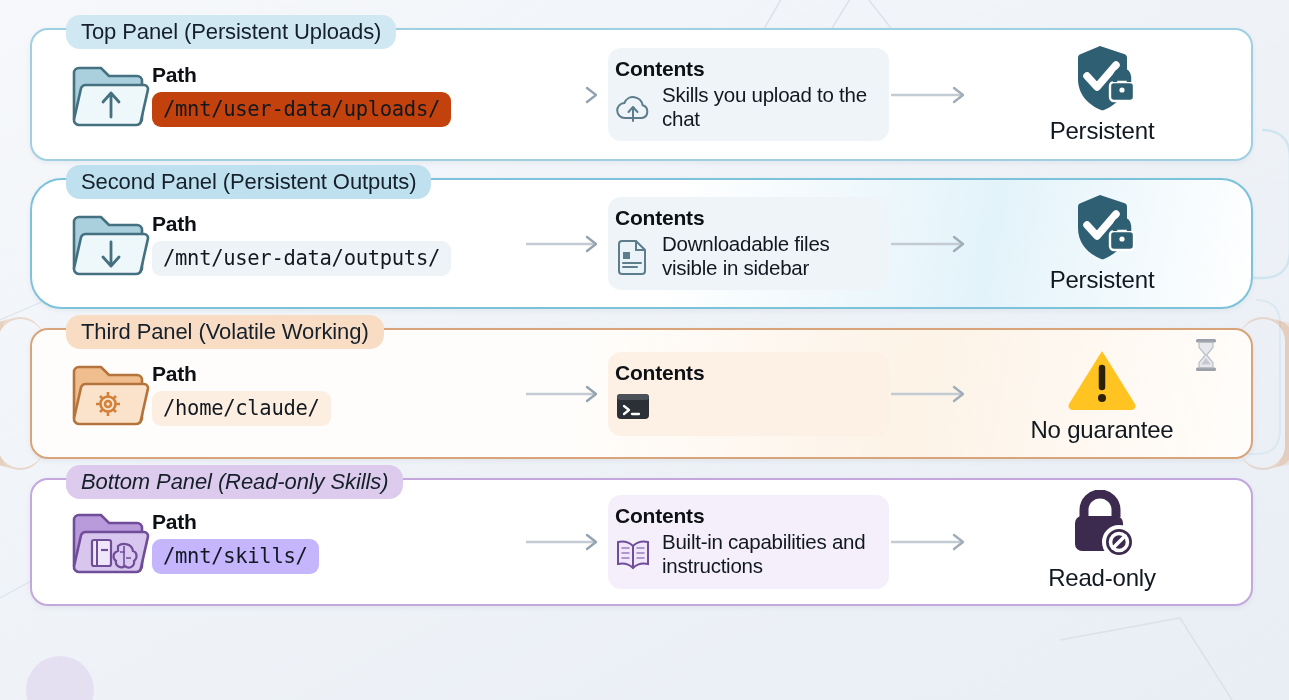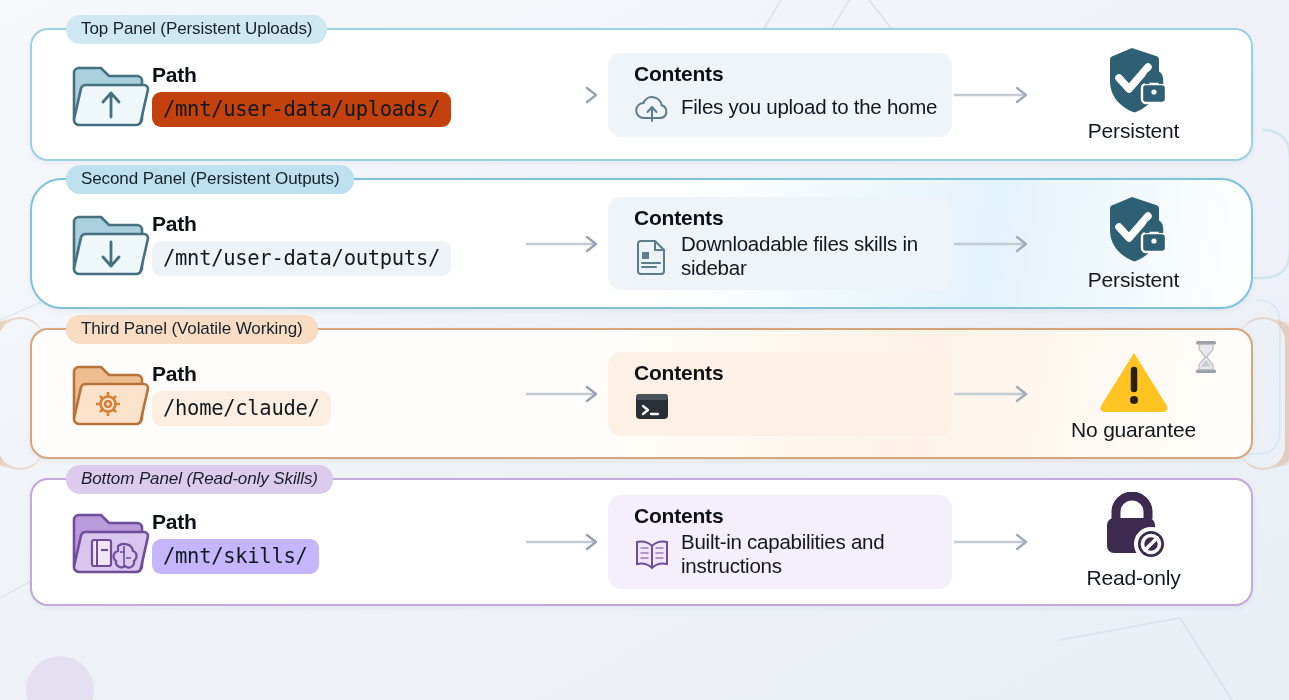--- a/index.html
+++ b/index.html
@@ -82,21 +82,21 @@
                 18px 0 0 -4px rgba(216,150,100,.16);
   }
 
   
   .panel-badge {
     position: absolute;
     top: -15px;
     left: 34px;
     padding: 4px 15px 5px 15px;
     border-radius: 14px;
-    font-size: 17px;
+    font-size: 22px;
     line-height: 1.15;
     color: #16202b;
     white-space: nowrap;
     letter-spacing: -0.1px;
   }
   .p1 .panel-badge { background: #cfe8f2; }
   .p2 .panel-badge { background: #bfe1ef; }
   .p3 .panel-badge { background: #f8ddc4; }
   .p4 .panel-badge { background: #ddcbee; font-style: italic; }
 
@@ -132,23 +132,23 @@
   .p3 .code-chip { background:#fcefe1; }
   .p4 .code-chip { background:#c4b5fd; }
 
   
   .arrow { flex: 0 0 auto; width: 84px; height: 22px; }
   .arrow.a2 { width: 86px; }
 
   
   .cell-contents {
     flex: 0 0 auto;
-    width: 344px;
+    width: 281px;
     border-radius: 13px;
-    padding: 9px 14px 11px 26px;
+    padding: 9px 14px 11px 7px;
     position: relative;
   }
   .p1 .cell-contents { background:#eef4f8; }
   .p2 .cell-contents { background:#eef4f8; }
   .p3 .cell-contents { background:#fdf1e5; }
   .p4 .cell-contents { background:#f5effb; }
 
   .cell-contents .lbl { margin-bottom: 2px; }
   .contents-row { display: flex; align-items: center; gap: 11px; }
   .contents-ico { flex: 0 0 auto; width: 36px; height: 38px; }
@@ -165,21 +165,21 @@
     display: flex;
     flex-direction: column;
     align-items: center;
     justify-content: center;
     gap: 2px;
     position: relative;
     padding-bottom: 2px;
   }
   .status-ico { width: 80px; height: 72px; }
   .status-txt {
-    font-size: 21px;
+    font-size: 24px;
     color: #111820;
     letter-spacing: -0.2px;
     white-space: nowrap;
   }
   .hourglass {
     position: absolute;
     right: 8px;
     top: -5px;
     width: 30px;
     height: 36px;
@@ -241,21 +241,21 @@
       <path d="M63 4l9 7-9 7" stroke="#95a3b0" stroke-width="2.4" fill="none" stroke-linecap="round" stroke-linejoin="round"></path>
     </svg>
 
     <div class="cell-contents">
       <div class="lbl">Contents</div>
       <div class="contents-row">
         <svg class="contents-ico" viewBox="0 0 36 38">
           <path d="M10 30a7.5 7.5 0 0 1-.6-15 9.5 9.5 0 0 1 18.2 2.2A6.6 6.6 0 0 1 27 30z" fill="none" stroke="#5d7d8c" stroke-width="2"></path>
           <path d="M18 33V20M18 19l-4.5 5M18 19l4.5 5" fill="none" stroke="#5d7d8c" stroke-width="2" stroke-linecap="round"></path>
         </svg>
-        <div class="contents-txt">Files you upload to the home</div>
+        <div class="contents-txt">Skills you upload to the chat</div>
       </div>
     </div>
 
     <svg class="arrow a2" viewBox="0 0 86 22">
       <path d="M2 11h70" stroke="#c3ccd4" stroke-width="2.4" fill="none"></path>
       <path d="M65 4l9 7-9 7" stroke="#a0adb8" stroke-width="2.4" fill="none" stroke-linecap="round" stroke-linejoin="round"></path>
     </svg>
 
     <div class="cell-status">
       <svg class="status-ico" viewBox="0 0 80 72">
@@ -291,21 +291,21 @@
 
     <div class="cell-contents">
       <div class="lbl">Contents</div>
       <div class="contents-row">
         <svg class="contents-ico" viewBox="0 0 36 38">
           <path d="M7 4h14l9 9v21a3 3 0 0 1-3 3H7a3 3 0 0 1-3-3V7a3 3 0 0 1 3-3z" fill="#eaf3f7" stroke="#5d7d8c" stroke-width="2"></path>
           <path d="M21 4v9h9" fill="none" stroke="#5d7d8c" stroke-width="2"></path>
           <rect x="8" y="15" width="7" height="7" fill="#5d7d8c"></rect>
           <path d="M8 26h18M8 30h14" stroke="#5d7d8c" stroke-width="2" stroke-linecap="round"></path>
         </svg>
-        <div class="contents-txt">Downloadable files skills in sidebar</div>
+        <div class="contents-txt">Downloadable files visible in sidebar</div>
       </div>
     </div>
 
     <svg class="arrow a2" viewBox="0 0 86 22">
       <path d="M2 11h70" stroke="#c3ccd4" stroke-width="2.4" fill="none"></path>
       <path d="M65 4l9 7-9 7" stroke="#a0adb8" stroke-width="2.4" fill="none" stroke-linecap="round" stroke-linejoin="round"></path>
     </svg>
 
     <div class="cell-status">
       <svg class="status-ico" viewBox="0 0 80 72">

